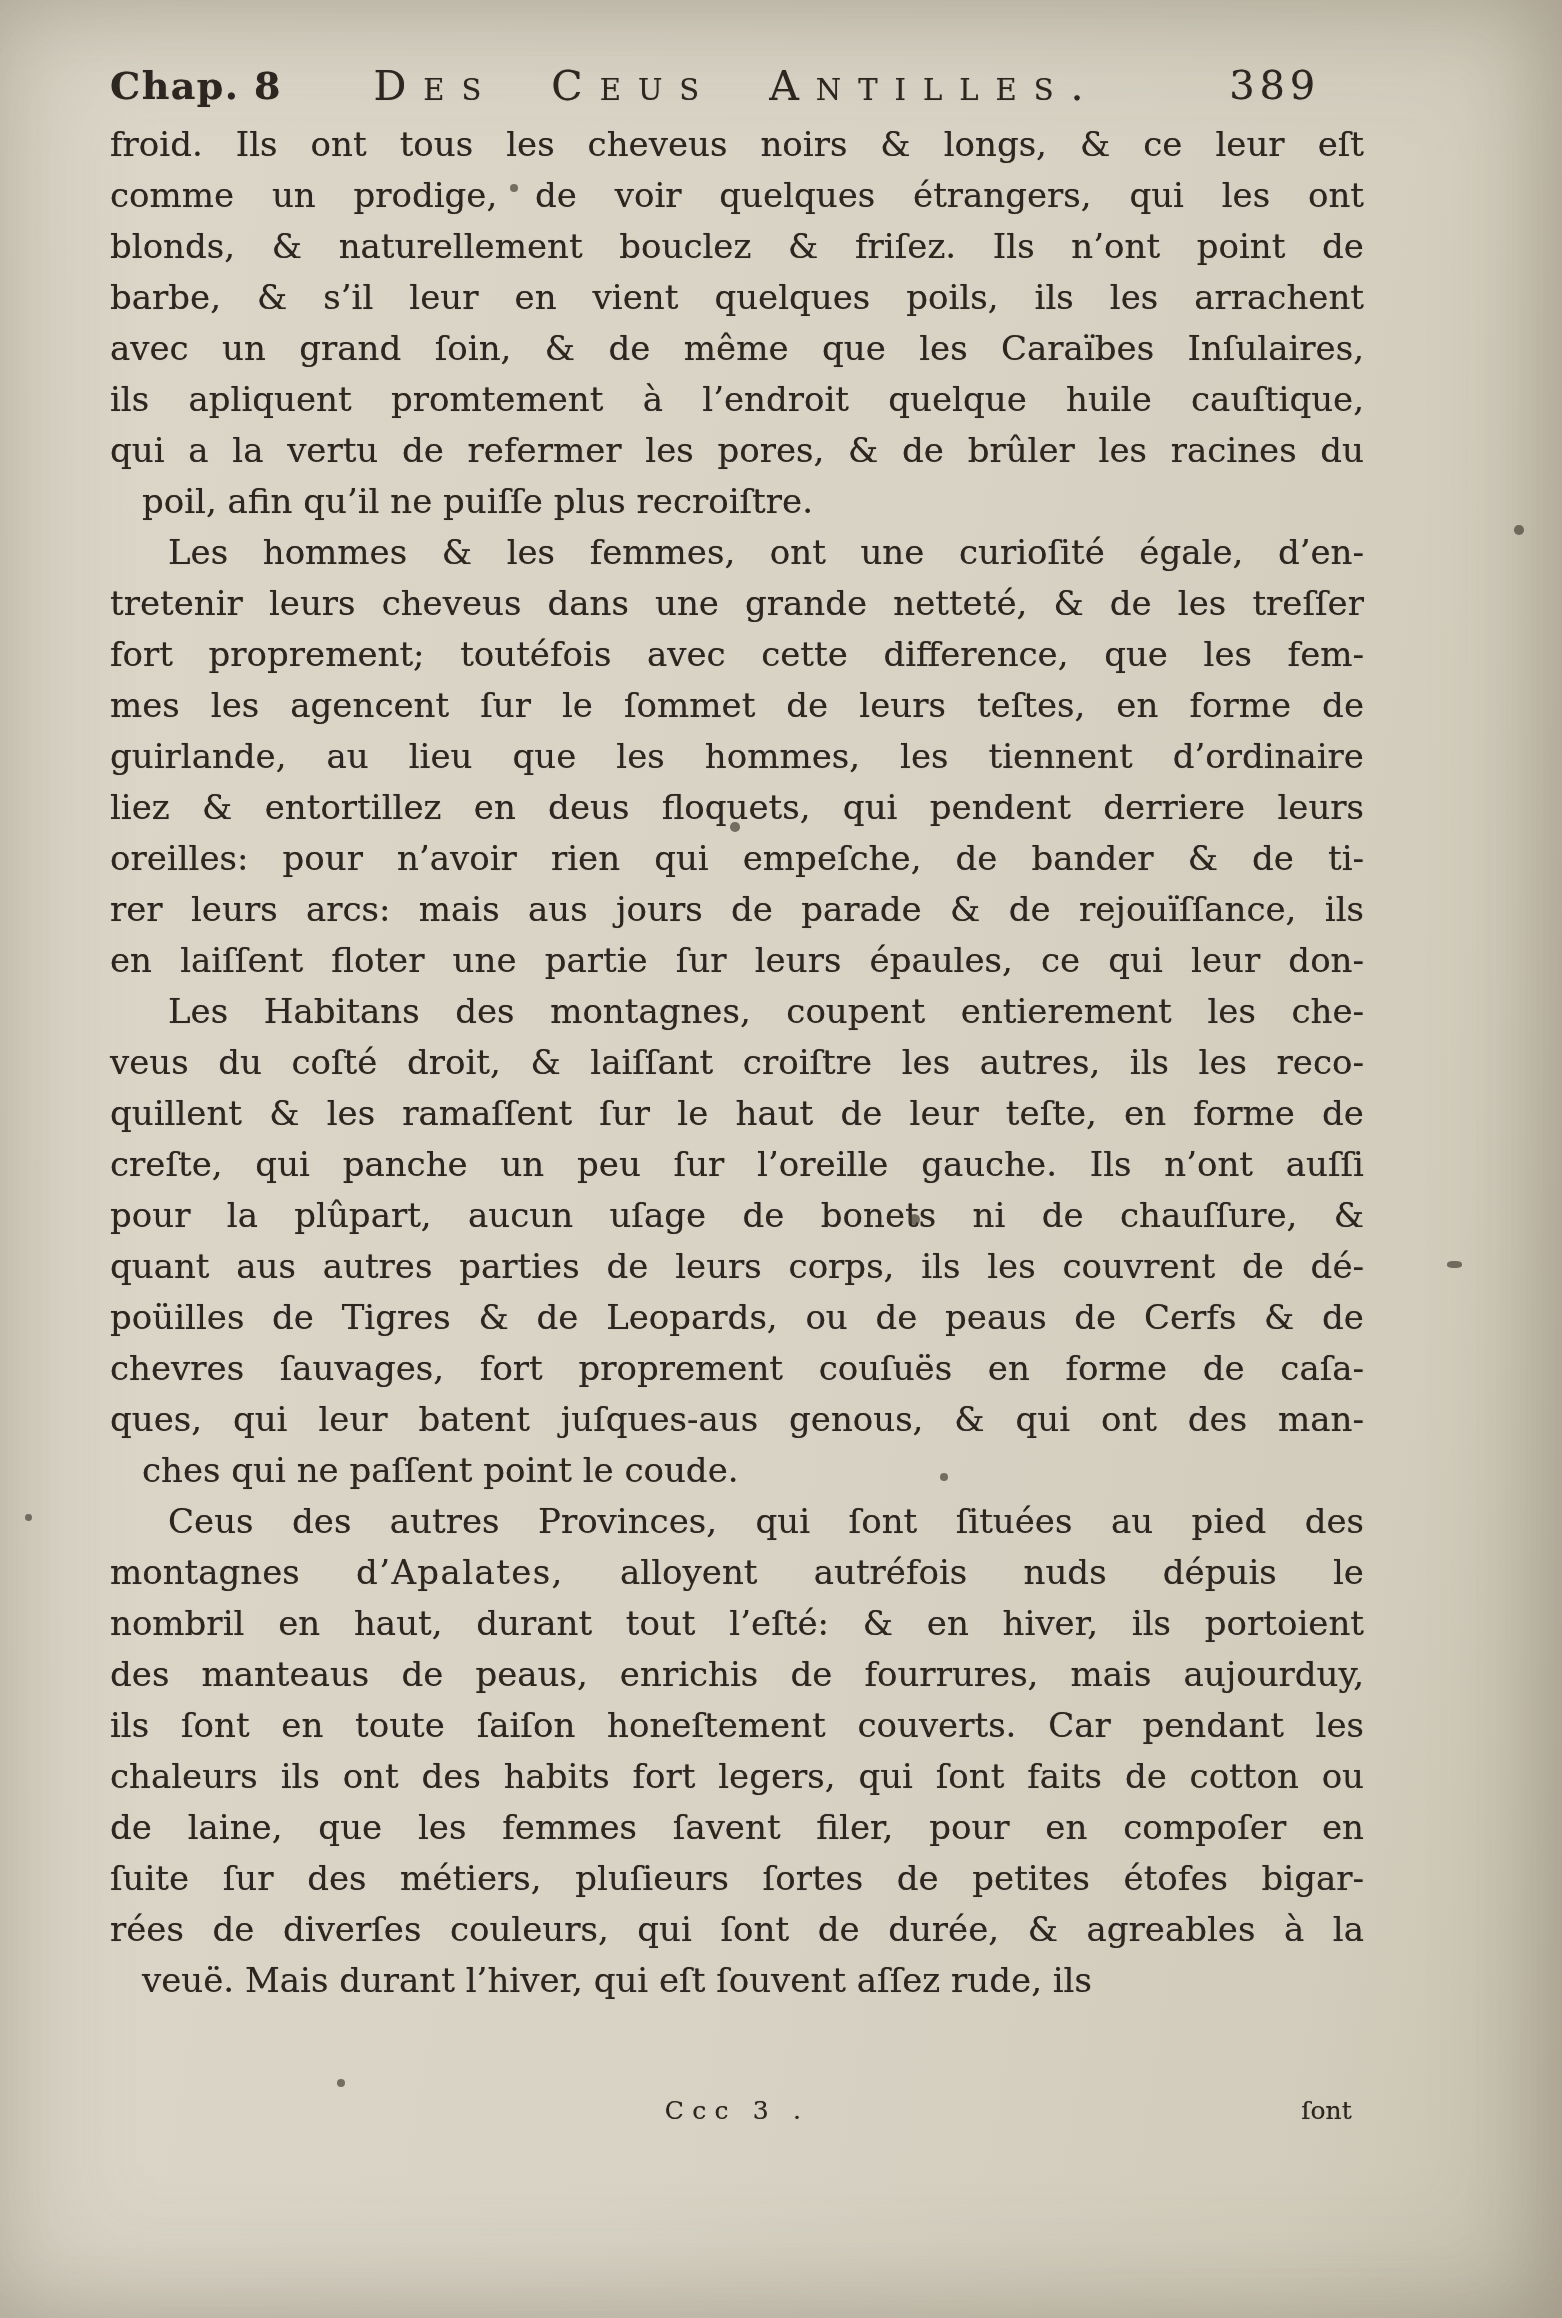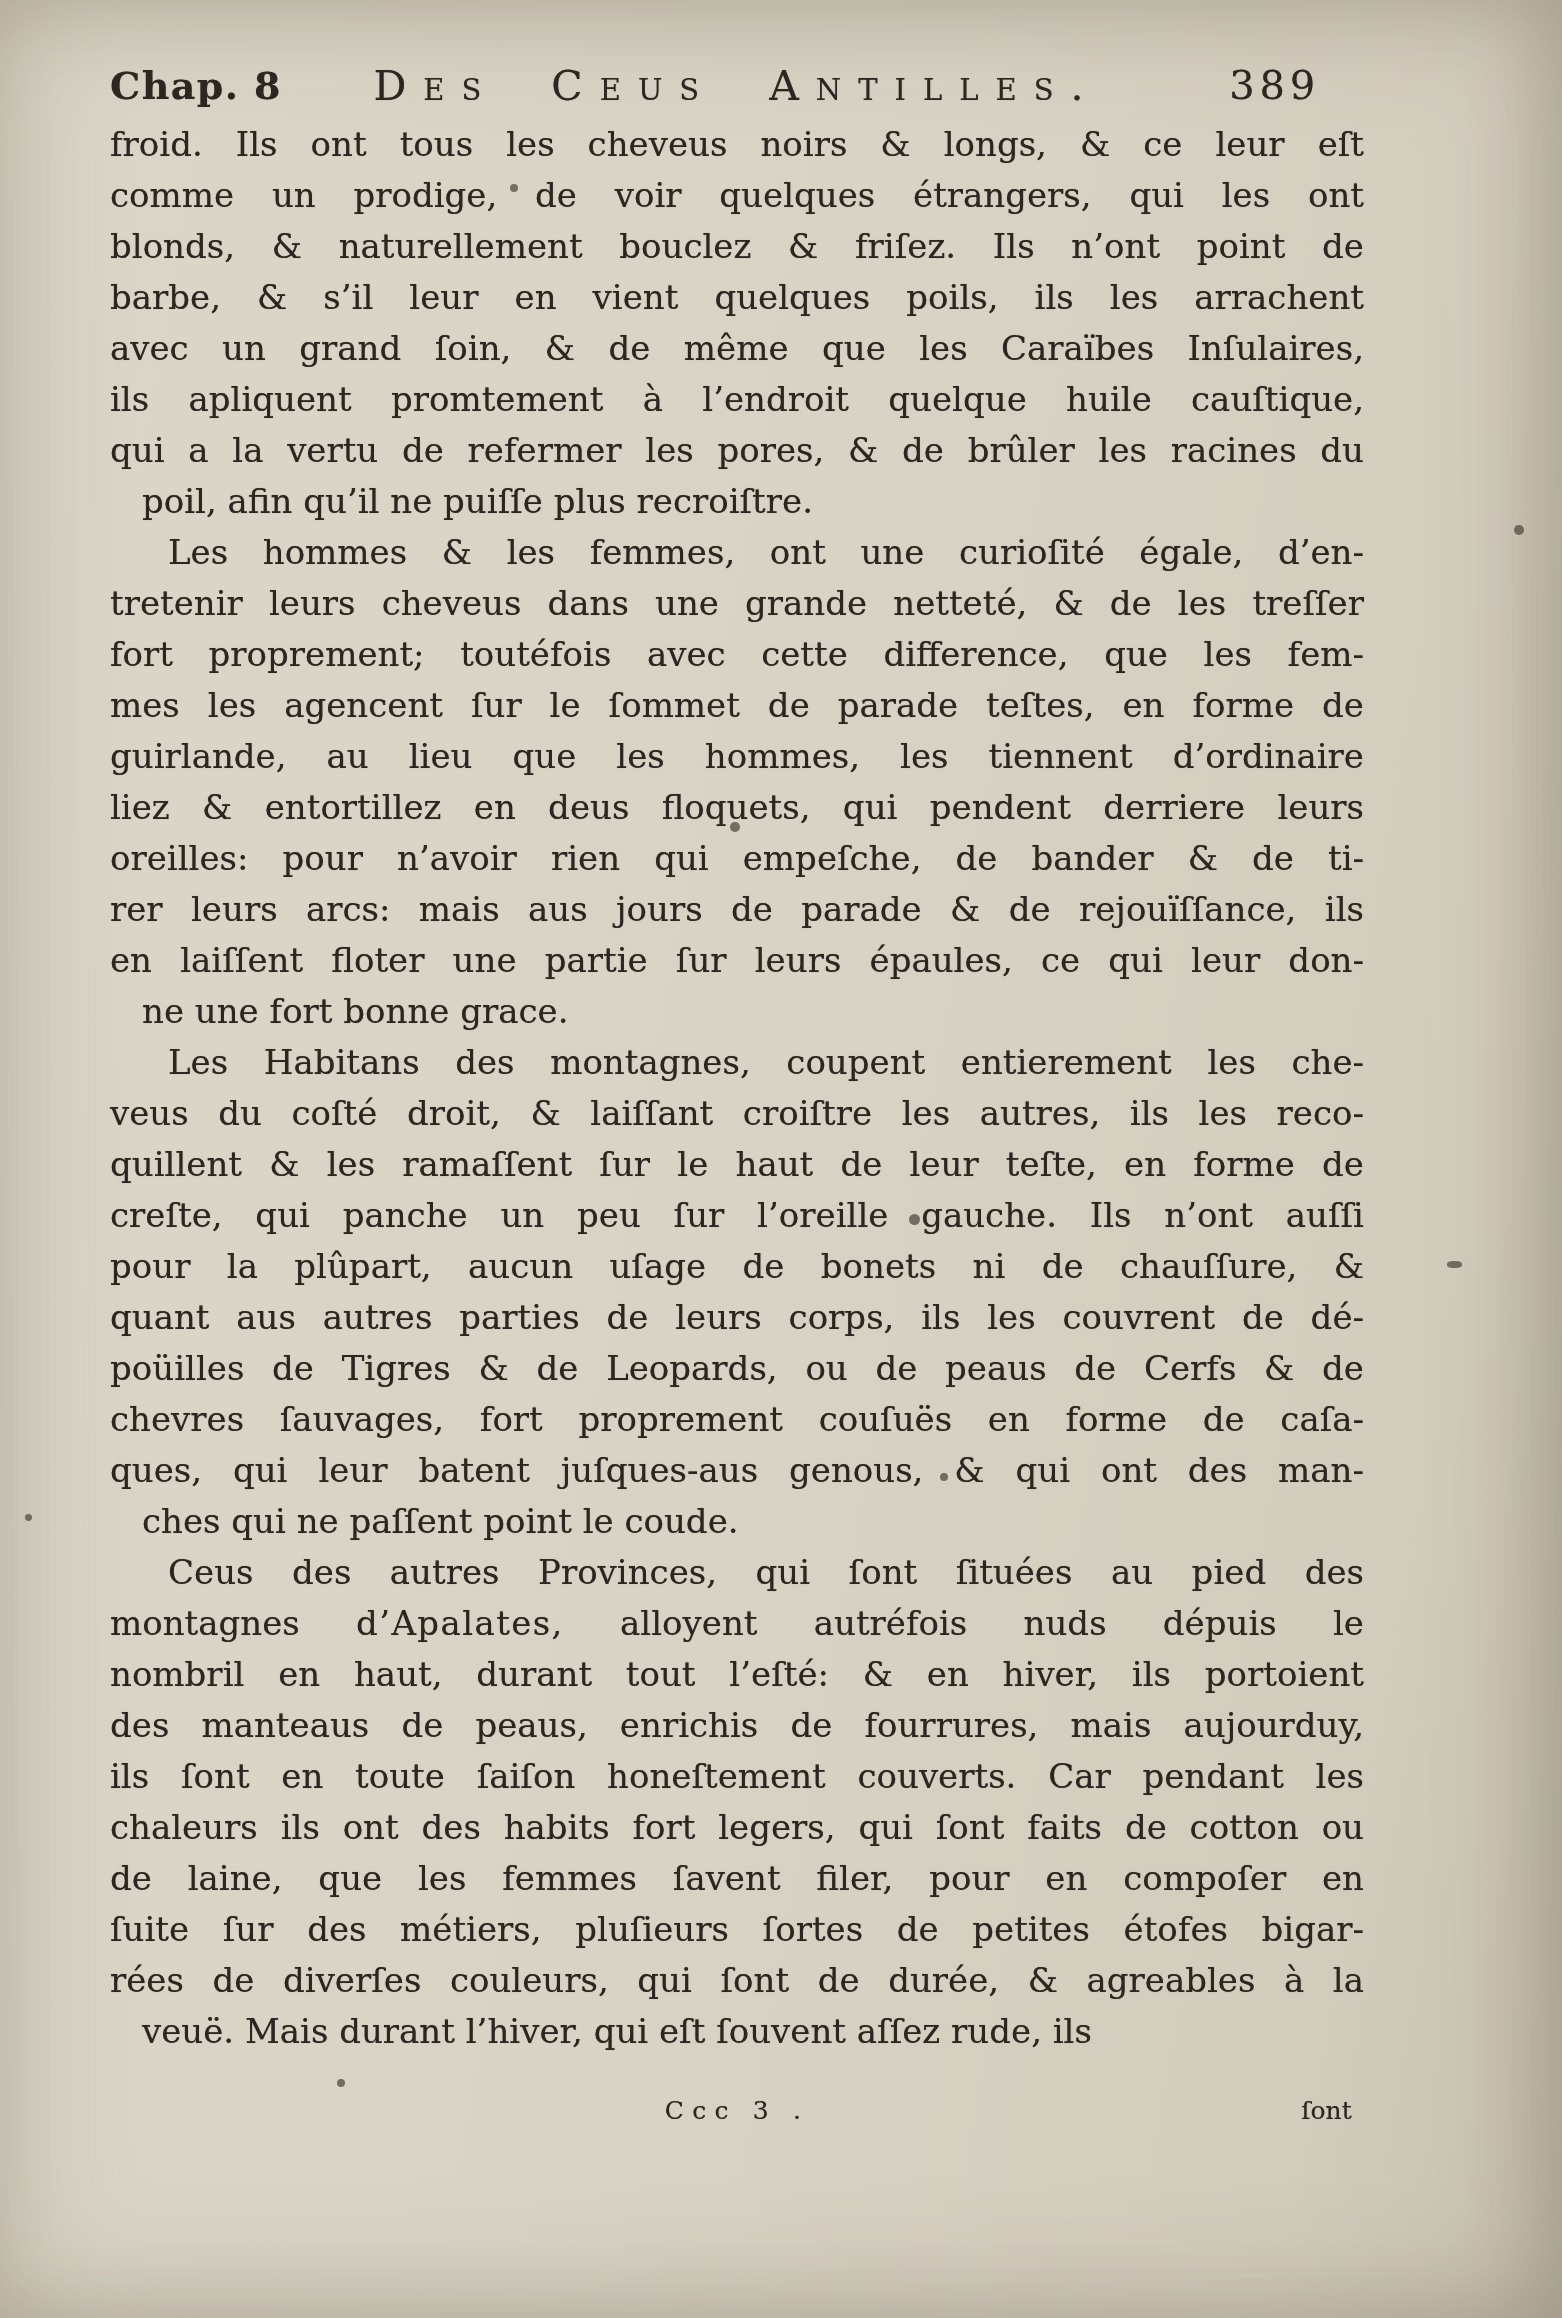--- a/index.html
+++ b/index.html
@@ -77,27 +77,26 @@
       <div class="line">comme un prodige, de voir quelques étrangers, qui les ont</div>
       <div class="line">blonds, &amp; naturellement bouclez &amp; friſez. Ils n’ont point de</div>
       <div class="line">barbe, &amp; s’il leur en vient quelques poils, ils les arrachent</div>
       <div class="line">avec un grand ſoin, &amp; de même que les Caraïbes Inſulaires,</div>
       <div class="line">ils apliquent promtement à l’endroit quelque huile cauſtique,</div>
       <div class="line">qui a la vertu de refermer les pores, &amp; de brûler les racines du</div>
       <div class="line last">poil, afin qu’il ne puiſſe plus recroiſtre.</div>
       <div class="line indent">Les hommes &amp; les femmes, ont une curioſité égale, d’en-</div>
       <div class="line">tretenir leurs cheveus dans une grande netteté, &amp; de les treſſer</div>
       <div class="line">fort proprement; toutéfois avec cette difference, que les fem-</div>
-      <div class="line">mes les agencent ſur le ſommet de parade teſtes, en forme de</div>
+      <div class="line">mes les agencent ſur le ſommet de leurs teſtes, en forme de</div>
       <div class="line">guirlande, au lieu que les hommes, les tiennent d’ordinaire</div>
       <div class="line">liez &amp; entortillez en deus floquets, qui pendent derriere leurs</div>
       <div class="line">oreilles: pour n’avoir rien qui empeſche, de bander &amp; de ti-</div>
       <div class="line">rer leurs arcs: mais aus jours de parade &amp; de rejouïſſance, ils</div>
       <div class="line">en laiſſent floter une partie ſur leurs épaules, ce qui leur don-</div>
-      <div class="line last">ne une fort bonne grace.</div>
       <div class="line indent">Les Habitans des montagnes, coupent entierement les che-</div>
       <div class="line">veus du coſté droit, &amp; laiſſant croiſtre les autres, ils les reco-</div>
       <div class="line">quillent &amp; les ramaſſent ſur le haut de leur teſte, en forme de</div>
       <div class="line">creſte, qui panche un peu ſur l’oreille gauche. Ils n’ont auſſi</div>
       <div class="line">pour la plûpart, aucun uſage de bonets ni de chauſſure, &amp;</div>
       <div class="line">quant aus autres parties de leurs corps, ils les couvrent de dé-</div>
       <div class="line">poüilles de Tigres &amp; de Leopards, ou de peaus de Cerfs &amp; de</div>
       <div class="line">chevres ſauvages, fort proprement couſuës en forme de caſa-</div>
       <div class="line">ques, qui leur batent juſques-aus genous, &amp; qui ont des man-</div>
       <div class="line last">ches qui ne paſſent point le coude.</div>

